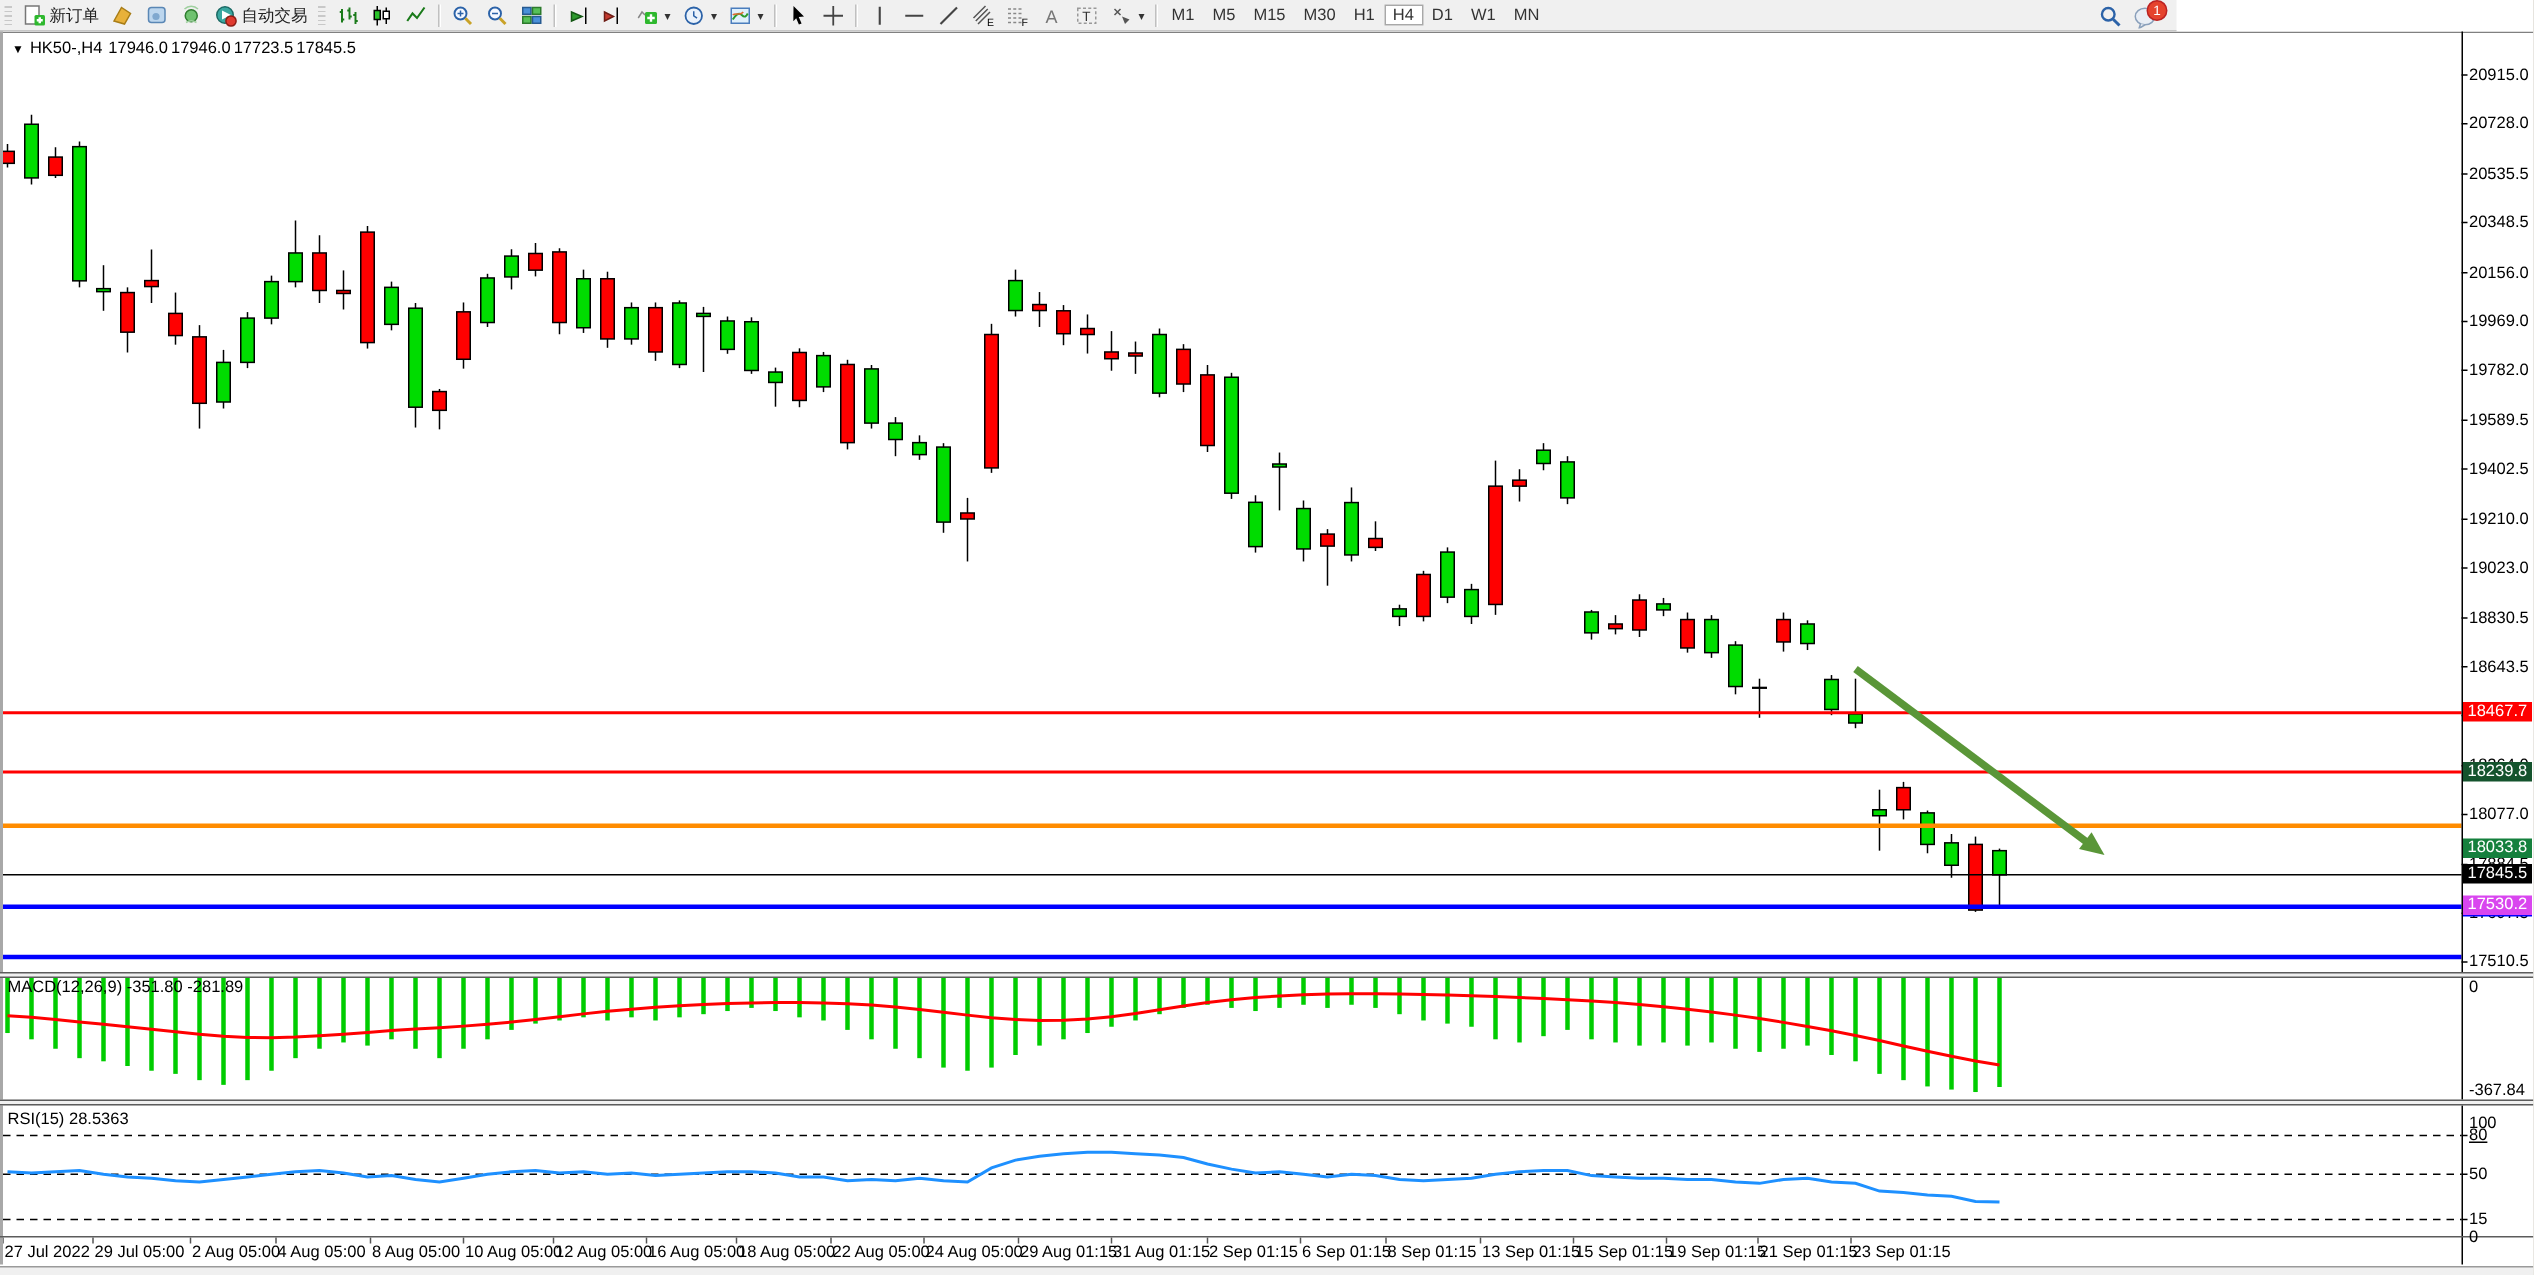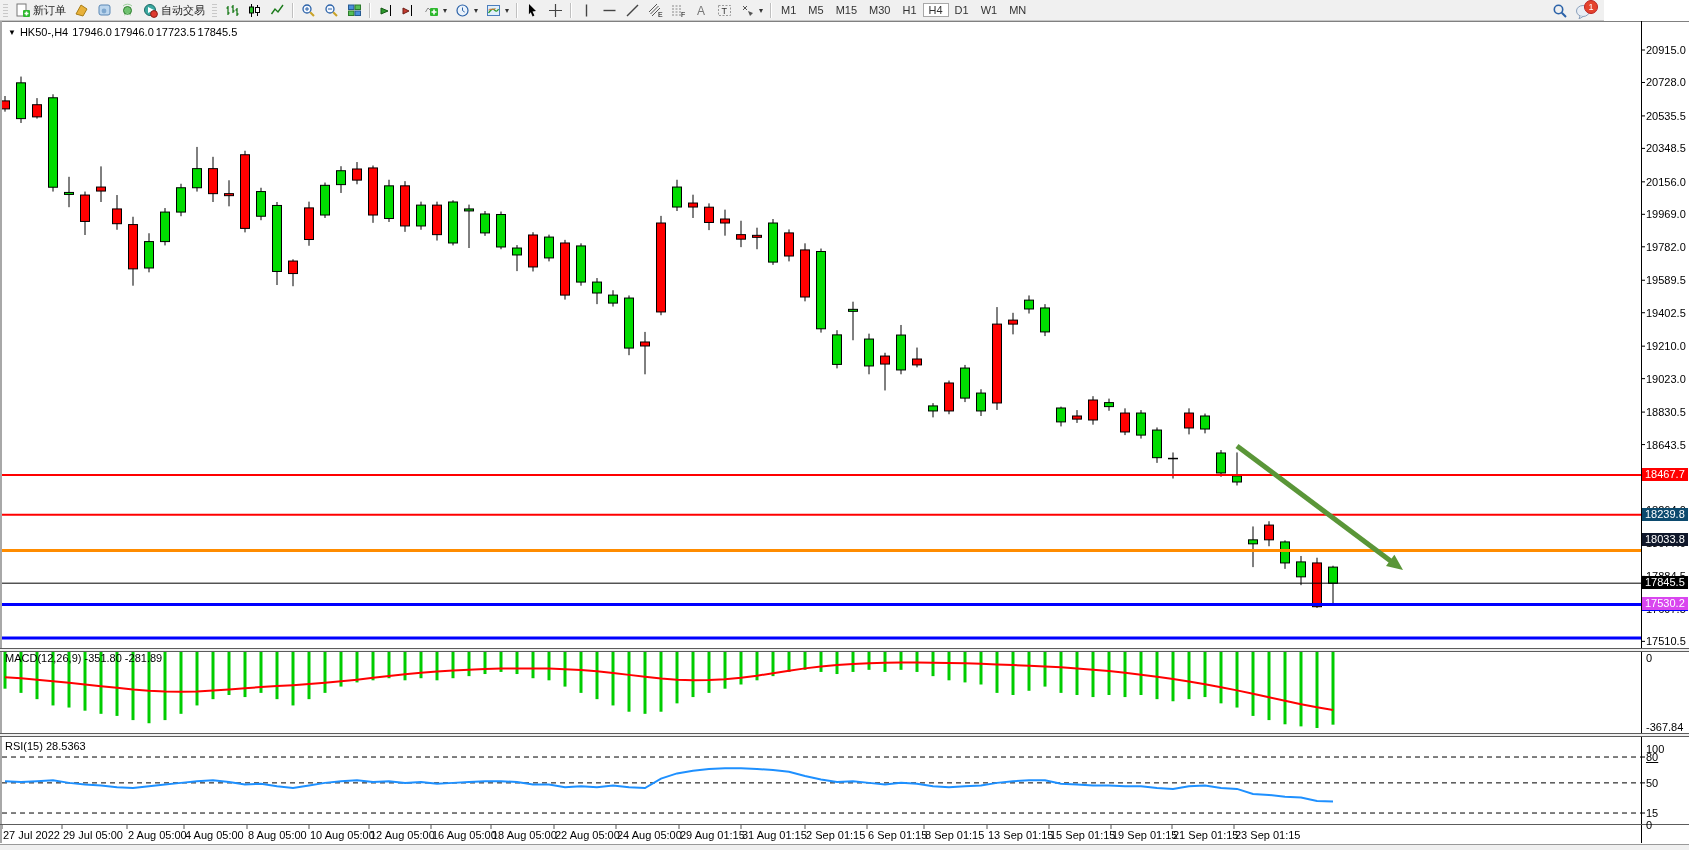--- a/index.html
+++ b/index.html
@@ -1,18 +1,18 @@
 <!DOCTYPE html>
 <html><head>
 <meta charset="utf-8">
 <style>
   html,body{margin:0;padding:0;background:#d4d0c8;font-family:"Liberation Sans",sans-serif;}
   #app{position:relative;width:1689px;height:850px;background:#ffffff;overflow:hidden;}
   
-  .toolbar{position:absolute;left:0;top:0;width:1604px;height:20px;background:#f0f0f0;
+  .toolbar{position:absolute;left:0;top:0;width:1451px;height:20px;background:#f0f0f0;
            border-bottom:1px solid #c6c6c6;display:flex;align-items:center;font-size:11px;color:#222;}
   .tbtn{height:18px;display:flex;align-items:center;gap:3px;padding:0 4px;cursor:default;white-space:nowrap;}
   .sep{width:0;height:15px;border-left:1px solid #c0c0c0;border-right:1px solid #fff;margin:0 3px;}
   .grip{width:5px;height:13px;margin:0 3px;background:repeating-linear-gradient(0deg,#c8c8c8 0 1px,#f0f0f0 1px 3px);}
   .icon{width:15px;height:15px;display:inline-block;}
   .caret{font-size:8px;color:#333;margin-left:1px;}
   .tf{padding:1px 6px;color:#333;}
   .tf.active{background:#fff;border:1px solid #a8a8a8;padding:0 5px;}
   .spacer{flex:1;}
   
@@ -646,22 +646,22 @@
         <div class="axis-label" style="top: 351.643px;">19023.0</div>
         <div class="axis-label" style="top: 385.081px;">18830.5</div>
         <div class="axis-label" style="top: 417.563px;">18643.5</div>
         <div class="axis-label" style="top: 450.045px;">18456.5</div>
         <div class="axis-label" style="top: 483.483px;">18264.0</div>
         <div class="axis-label" style="top: 515.965px;">18077.0</div>
         <div class="axis-label" style="top: 549.403px;">17884.5</div>
         <div class="axis-label" style="top: 581.885px;">17697.5</div>
         <div class="axis-label" style="top: 614.367px;">17510.5</div>
         <div class="price-badge" style="top: 447.1px; background: rgb(255, 0, 0);">18467.7</div>
-        <div class="price-badge" style="top: 486.686px; background: #0c4a6e;">18239.8</div>
-        <div class="price-badge" style="top: 512px; background: #0f172a;">18033.8</div>
+        <div class="price-badge" style="top: 486.686px; background: #14532d;">18239.8</div>
+        <div class="price-badge" style="top: 538px; background: #15803d;">18033.8</div>
         <div class="price-badge" style="top: 555.177px; background: rgb(0, 0, 0);">17845.5</div>
         <div class="price-badge" style="top: 576.56px; background: rgb(0, 0, 255);">17722.4</div>
         <div class="price-badge" style="top: 576px; background: #d946ef;">17530.2</div>
         <div class="axis-label" style="top: 631px;">0</div>
         <div class="axis-label" style="top: 700px;">-367.84</div>
         <div class="axis-label" style="top: 722px;">100</div>
         <div class="axis-label" style="top: 730.03px; text-decoration: underline;">80</div>
         <div class="axis-label" style="top: 755.875px;">50</div>
         <div class="axis-label" style="top: 786.027px;">15</div>
         <div class="axis-label" style="top: 798px;">0</div>

